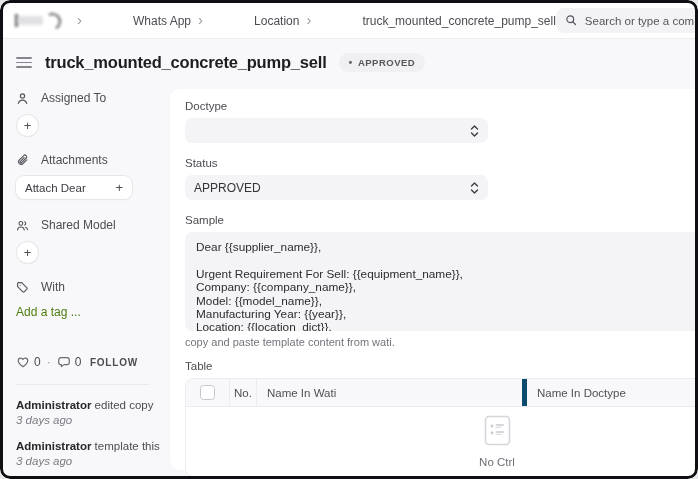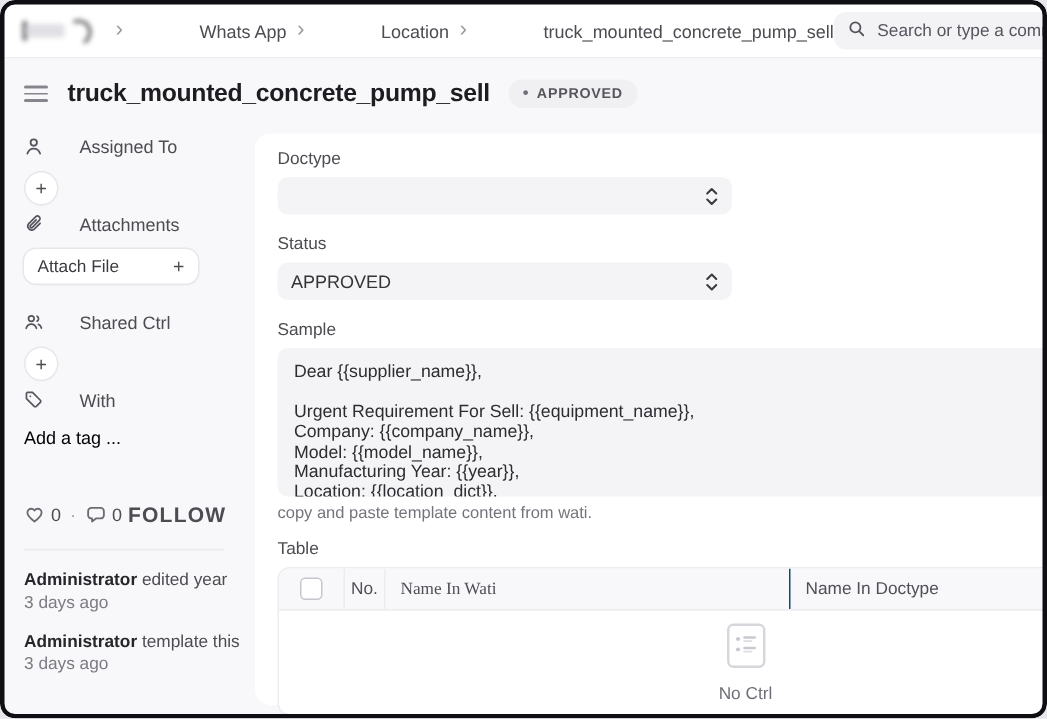--- a/index.html
+++ b/index.html
@@ -32,62 +32,62 @@
   .title-row{position:absolute;top:53px;left:16px;display:flex;align-items:center;z-index:2;}
   .menu-icon{width:16px;display:flex;flex-direction:column;gap:3.2px;cursor:pointer;padding:2px 0;}
   .menu-icon span{height:1.6px;background:#85858d;border-radius:2px;display:block;}
   .page-title{margin-left:13px;font-size:16.5px;font-weight:bold;color:#1c1c21;letter-spacing:-0.2px;}
   .badge{margin-left:12px;background:#f0f0f2;border-radius:999px;height:19px;display:flex;align-items:center;
     gap:5px;padding:0 10px;font-size:9.5px;font-weight:bold;color:#55555c;letter-spacing:0.5px;}
   .badge-dot{font-size:11px;color:#6e6e78;line-height:1;}
 
   
   .sidebar{position:absolute;left:16px;top:91px;width:148px;font-size:12px;color:#4c4c52;z-index:2;}
-  .side-label{display:flex;gap:24px;font-weight:500;}
+  .side-label{display:flex;align-items:center;gap:12px;font-weight:500;}
   .side-label svg{display:block;flex:none;}
   .plus-circle{width:21px;height:21px;border-radius:50%;background:#fff;
     box-shadow:0 0 0 1px #e7e7ea,0 1px 2px rgba(0,0,0,.05);display:flex;align-items:center;justify-content:center;
     color:#4c4c52;font-size:13px;line-height:1;margin:10px 0 0 1px;cursor:pointer;}
-  .mt16{margin-top:7px;} .mt18{margin-top:19px;}
+  .mt16{margin-top:17px;} .mt18{margin-top:19px;}
   .attach-btn{width:116px;height:23px;background:#fff;border-radius:8px;
     box-shadow:0 0 0 1px #e7e7ea,0 1px 2px rgba(0,0,0,.06);display:flex;align-items:center;
     justify-content:space-between;padding:0 9px;font-size:11.5px;font-weight:500;color:#3a3a40;margin-top:9px;
     box-sizing:border-box;cursor:pointer;}
   .attach-plus{font-size:13px;color:#4c4c52;}
-  .add-tag{color:#000000;margin-top:11px;cursor:pointer;}
+  .add-tag{color:#4d7c0f;margin-top:11px;cursor:pointer;}
   .likes-row{display:flex;align-items:center;gap:4px;margin-top:36px;width:122px;color:#4c4c52;}
   .likes-row .cnt{font-size:12px;}
   .likes-row .mid-dot{color:#9a9aa2;margin:0 2px;}
   .likes-row svg{display:block;cursor:pointer;}
-  .follow{margin-left:auto;font-size:14px;font-weight:600;letter-spacing:.8px;color:#4c4c52;cursor:pointer;}
+  .follow{margin-left:auto;font-size:10px;font-weight:600;letter-spacing:.8px;color:#4c4c52;cursor:pointer;}
   .divider{height:1px;background:#e9e9ec;margin:15px 0 13px;width:133px;}
   .activity{font-size:11.5px;color:#4c4c52;line-height:15px;margin-bottom:11px;}
   .activity .usr{color:#26262b;font-weight:bold;}
-  .activity .time{color:#7b7b84;display:block;}
+  .activity .time{color:#7b7b84;display:block;font-style:italic;}
 
   
   .main-card{position:absolute;left:170px;top:89px;width:654px;height:381px;background:#fff;
     border-radius:10px;padding:10px 15px;box-sizing:border-box;z-index:1;}
   .field-label{font-size:11.5px;color:#4c4c52;margin-bottom:5px;line-height:14px;}
   .select{width:303px;height:25px;background:#f4f4f6;border-radius:7px;display:flex;align-items:center;
     padding:0 9px;font-size:12px;color:#333338;box-sizing:border-box;margin-bottom:13px;cursor:pointer;}
   .select .val{flex:1;white-space:nowrap;overflow:hidden;}
   .select svg{flex:none;display:block;}
   .sample-box{width:100%;height:99px;background:#f4f4f6;border-radius:7px;padding:9px 11px;
     font-size:11.8px;line-height:13.4px;color:#2c2c31;white-space:pre-wrap;overflow:hidden;
     box-sizing:border-box;cursor:text;}
   .help-text{font-size:11px;color:#74747d;margin-top:5px;}
   .table-label{font-size:11.5px;color:#4c4c52;margin-top:12px;margin-bottom:6px;}
   .grid{border:1px solid #ececef;border-radius:8px;overflow:hidden;background:#fff;}
   .grid-header{display:flex;align-items:stretch;height:27px;background:#f8f8fa;border-bottom:1px solid #ececef;
     font-size:11.5px;color:#4f4f57;}
   .gh-cell{display:flex;align-items:center;box-sizing:border-box;}
   .c-check{width:44px;justify-content:center;border-right:1px solid #ececef;}
   .c-no{width:27px;justify-content:center;border-right:1px solid #ececef;}
-  .c-wati{width:270px;padding-left:10px;border-right:1px solid #0c4a6e;font-family:Liberation Serif, serif;}
+  .c-wati{width:270px;padding-left:10px;border-right:5px solid #0c4a6e;}
   .c-doctype{flex:1;padding-left:10px;}
   .checkbox{width:13px;height:13px;border:1px solid #c6c6cd;border-radius:3.5px;background:#fff;cursor:pointer;}
   .grid-body{height:69px;display:flex;flex-direction:column;align-items:center;justify-content:center;}
   .nodata-text{font-size:11.5px;color:#6e6e76;margin-top:6px;}
 </style>
 </head>
 <body>
 
 <div class="window">
 
@@ -144,33 +144,33 @@
 
     <div class="side-label mt16">
       <span>
         <svg width="13" height="13" viewBox="0 0 16 16" fill="none" stroke="#55555e" stroke-width="1.4" stroke-linecap="round">
           <path d="M13.2 7.2 8.4 12a3.2 3.2 0 0 1-4.5-4.5l5.6-5.6a2.1 2.1 0 0 1 3 3L6.9 10.5a1.05 1.05 0 0 1-1.5-1.5l4.6-4.6"></path>
         </svg>
       </span>
       <span>Attachments</span>
     </div>
     <div class="attach-btn">
-      <span>Attach File</span>
+      <span>Attach Dear</span>
       <span class="attach-plus">+</span>
     </div>
 
     <div class="side-label mt18">
       <span>
         <svg width="13" height="13" viewBox="0 0 16 16" fill="none" stroke="#55555e" stroke-width="1.4" stroke-linecap="round">
           <circle cx="6" cy="5.4" r="2.3"></circle>
             <path d="M1.8 13.4c.6-2.2 2.3-3.5 4.2-3.5s3.6 1.3 4.2 3.5"></path>
           <path d="M10.7 3.4a2.3 2.3 0 0 1 0 4.1M11.8 10.2c1.2.4 2.1 1.5 2.5 3"></path>
         </svg>
       </span>
-      <span>Shared Ctrl</span>
+      <span>Shared Model</span>
     </div>
     <div class="plus-circle">+</div>
 
     <div class="side-label mt16">
       <span>
         <svg width="13" height="13" viewBox="0 0 16 16" fill="none" stroke="#55555e" stroke-width="1.4" stroke-linecap="round" stroke-linejoin="round">
           <path d="M2 2.9V7l6.4 6.4a1.2 1.2 0 0 0 1.7 0l3.3-3.3a1.2 1.2 0 0 0 0-1.7L7 2H2.9a.9.9 0 0 0-.9.9z"></path>
           <circle cx="5.2" cy="5.2" r=".7" fill="#55555e" stroke="none"></circle>
         </svg>
       </span>
@@ -192,21 +192,21 @@
         </svg>
       </span>
       <span class="cnt">0</span>
       <span class="follow">FOLLOW</span>
     </div>
 
     <div class="divider"></div>
 
     <div class="activity">
       <span class="usr">Administrator</span>
-      <span>edited year</span>
+      <span>edited copy</span>
       <span class="time">3 days ago</span>
     </div>
     <div class="activity">
       <span class="usr">Administrator</span>
       <span>template this</span>
       <span class="time">3 days ago</span>
     </div>
   </div>
 
   <div class="main-card">

